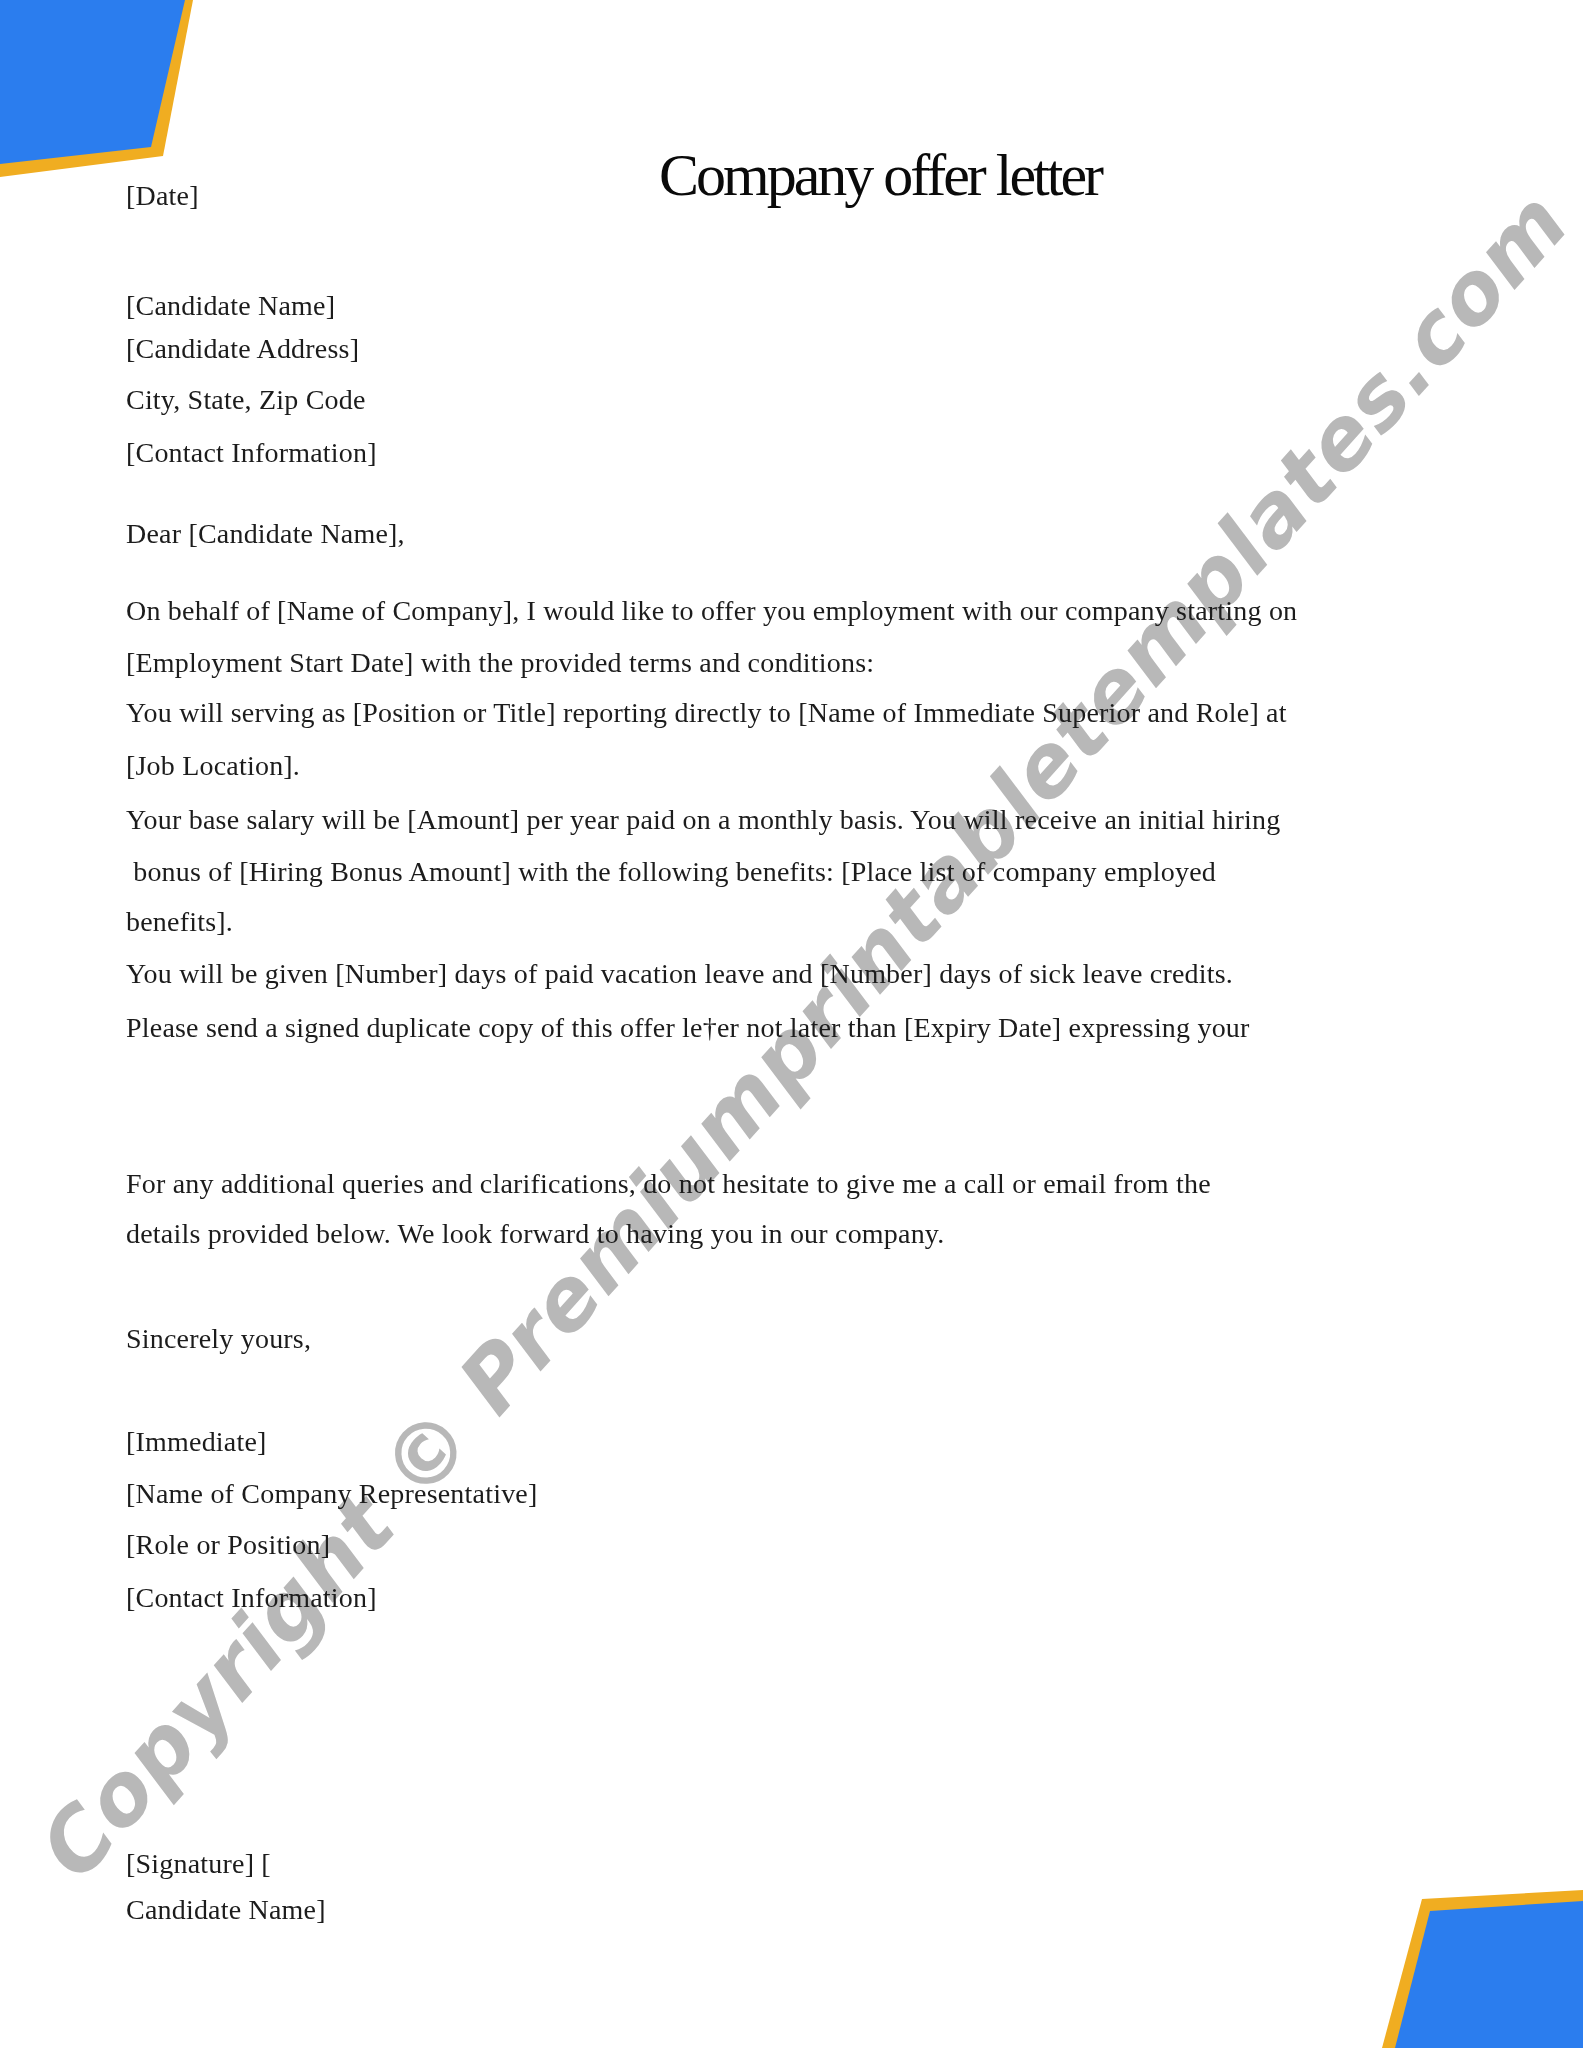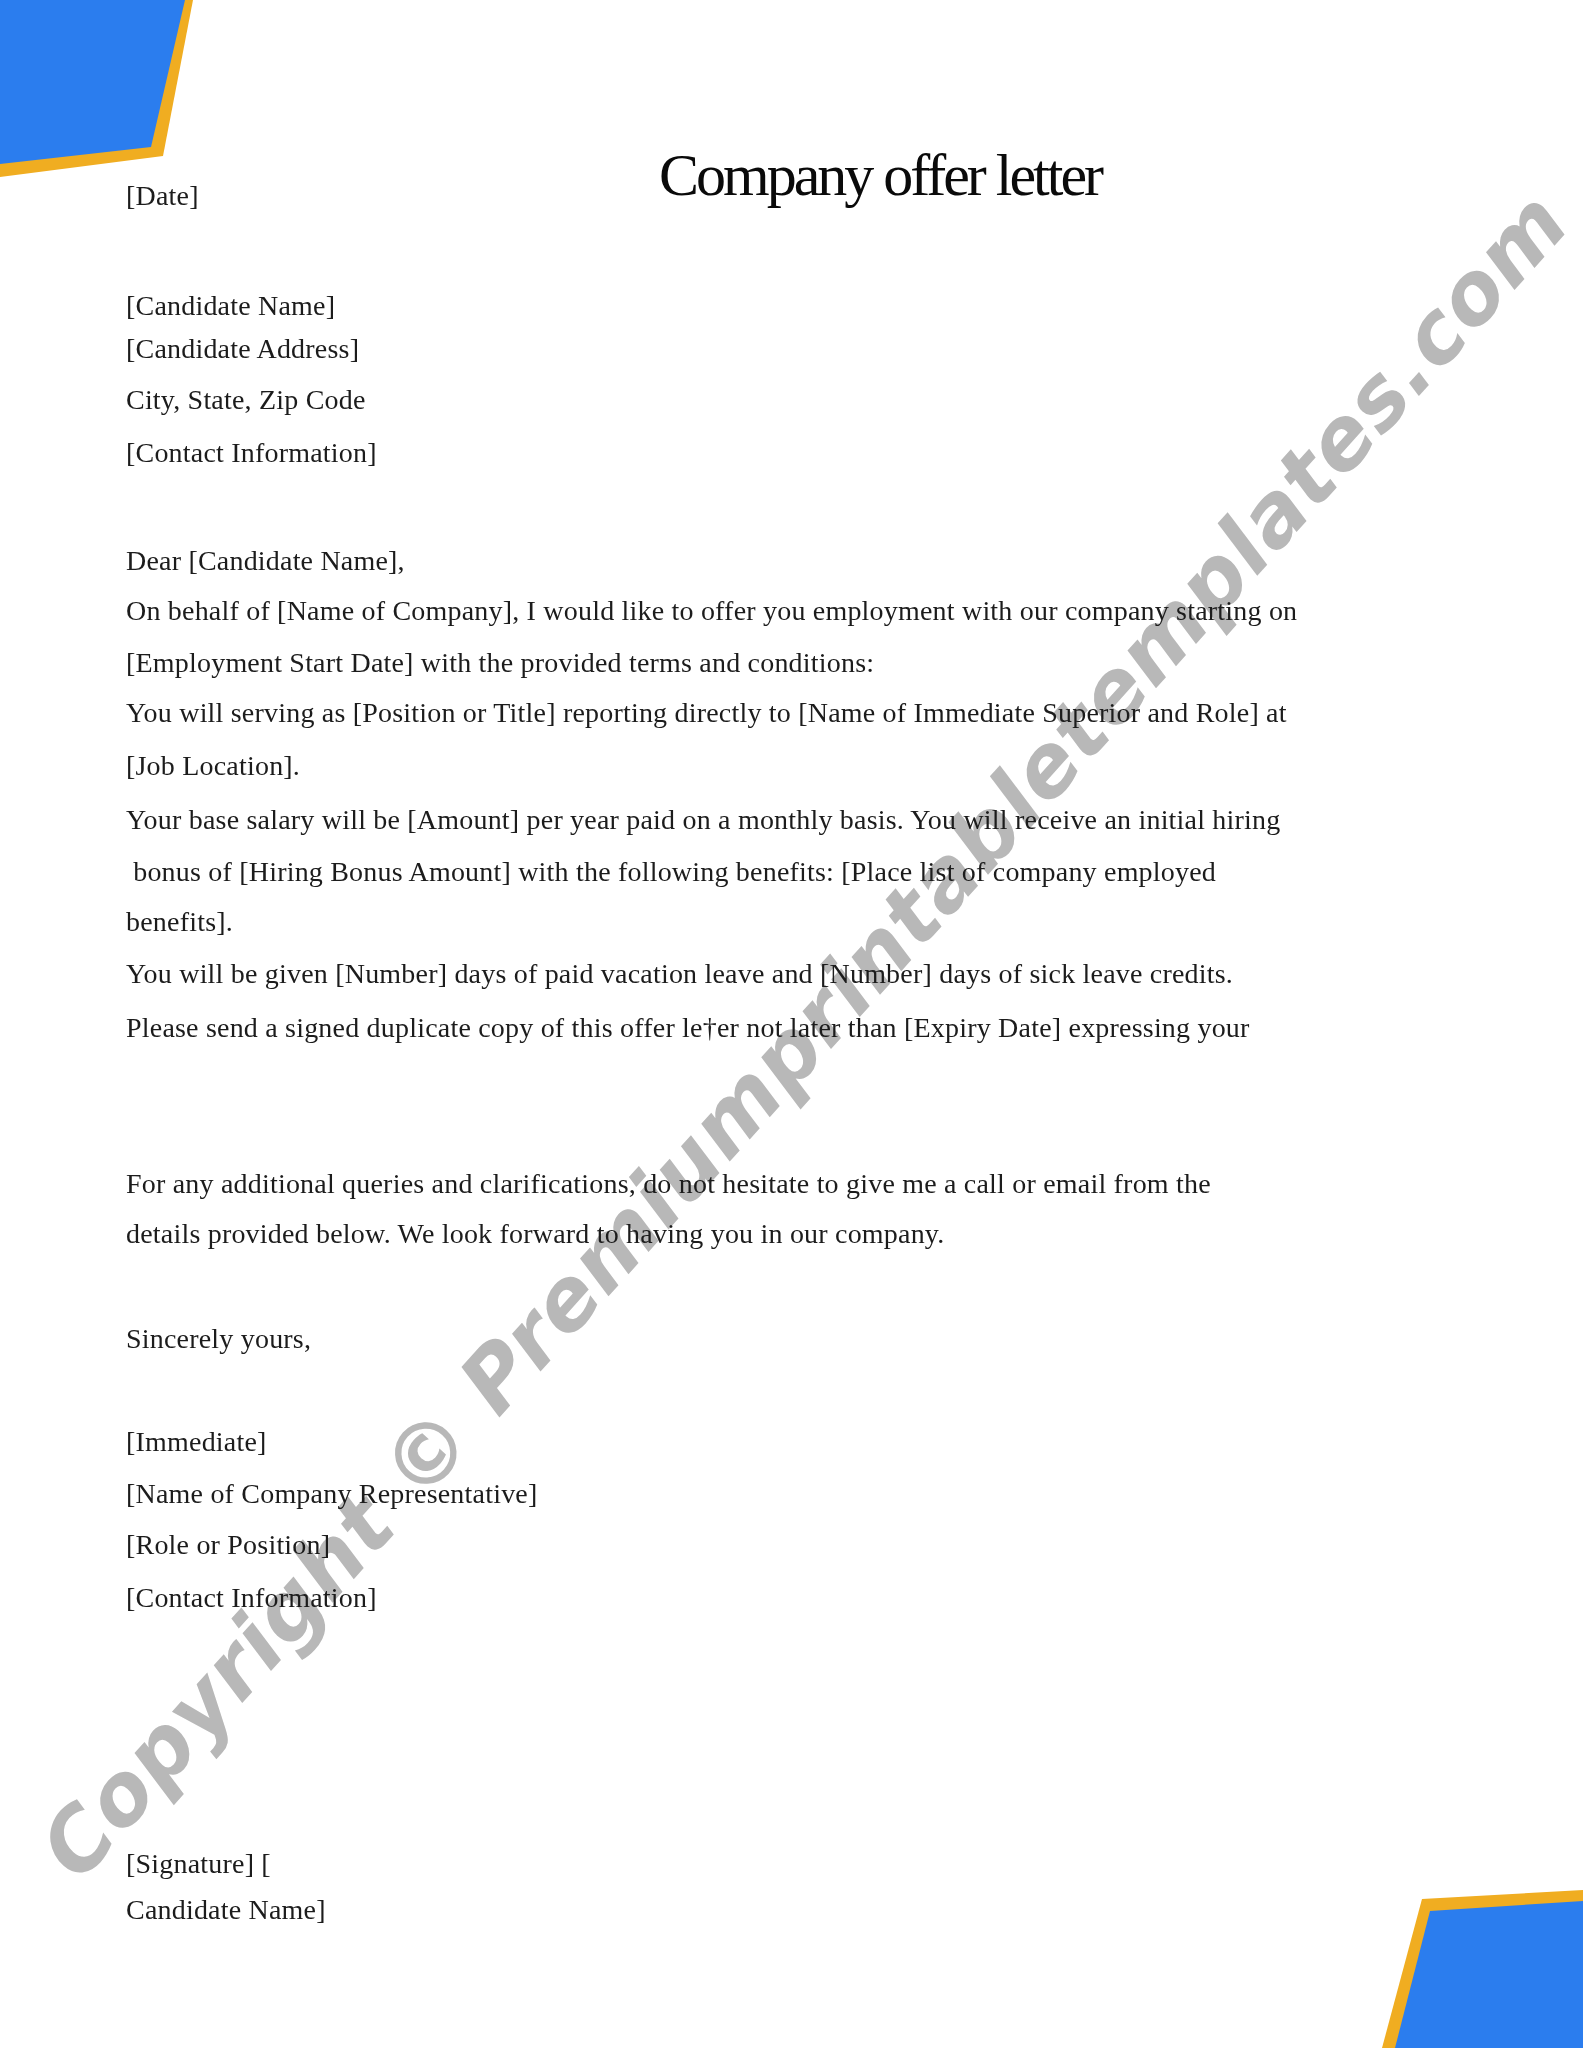--- a/index.html
+++ b/index.html
@@ -50,21 +50,21 @@
     <polygon points="1430,1911 1583,1901 1583,2048 1395,2048" fill="#2b7dee"></polygon>
   </svg>
 
   <div id="title">Company offer letter</div>
 
   <div class="line" style="top:174px">[Date]</div>
   <div class="line" style="top:284px">[Candidate Name]</div>
   <div class="line" style="top:327px">[Candidate Address]</div>
   <div class="line" style="top:378px">City, State, Zip Code</div>
   <div class="line" style="top:431px">[Contact Information]</div>
-  <div class="line" style="top:539px">Dear [Candidate Name],</div>
+  <div class="line" style="top:512px">Dear [Candidate Name],</div>
   <div class="line" style="top:589px">On behalf of [Name of Company], I would like to offer you employment with our company starting on</div>
   <div class="line" style="top:641px">[Employment Start Date] with the provided terms and conditions:</div>
   <div class="line" style="top:691px">You will serving as [Position or Title] reporting directly to [Name of Immediate Superior and Role] at</div>
   <div class="line" style="top:744px">[Job Location].</div>
   <div class="line" style="top:798px">Your base salary will be [Amount] per year paid on a monthly basis. You will receive an initial hiring</div>
   <div class="line" style="top:850px"> bonus of [Hiring Bonus Amount] with the following benefits: [Place list of company employed</div>
   <div class="line" style="top:900px">benefits].</div>
   <div class="line" style="top:952px">You will be given [Number] days of paid vacation leave and [Number] days of sick leave credits.</div>
   <div class="line" style="top:1006px">Please send a signed duplicate copy of this offer le†er not later than [Expiry Date] expressing your</div>
   <div class="line" style="top:1162px">For any additional queries and clarifications, do not hesitate to give me a call or email from the</div>

